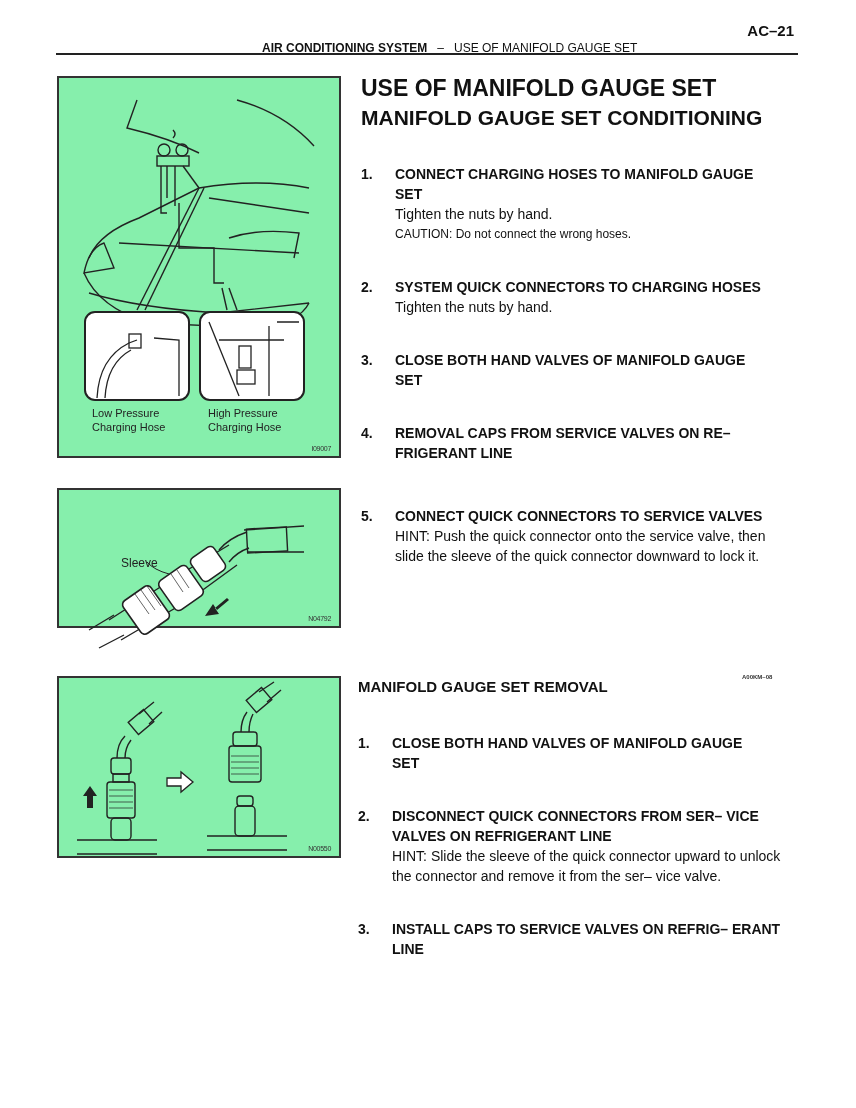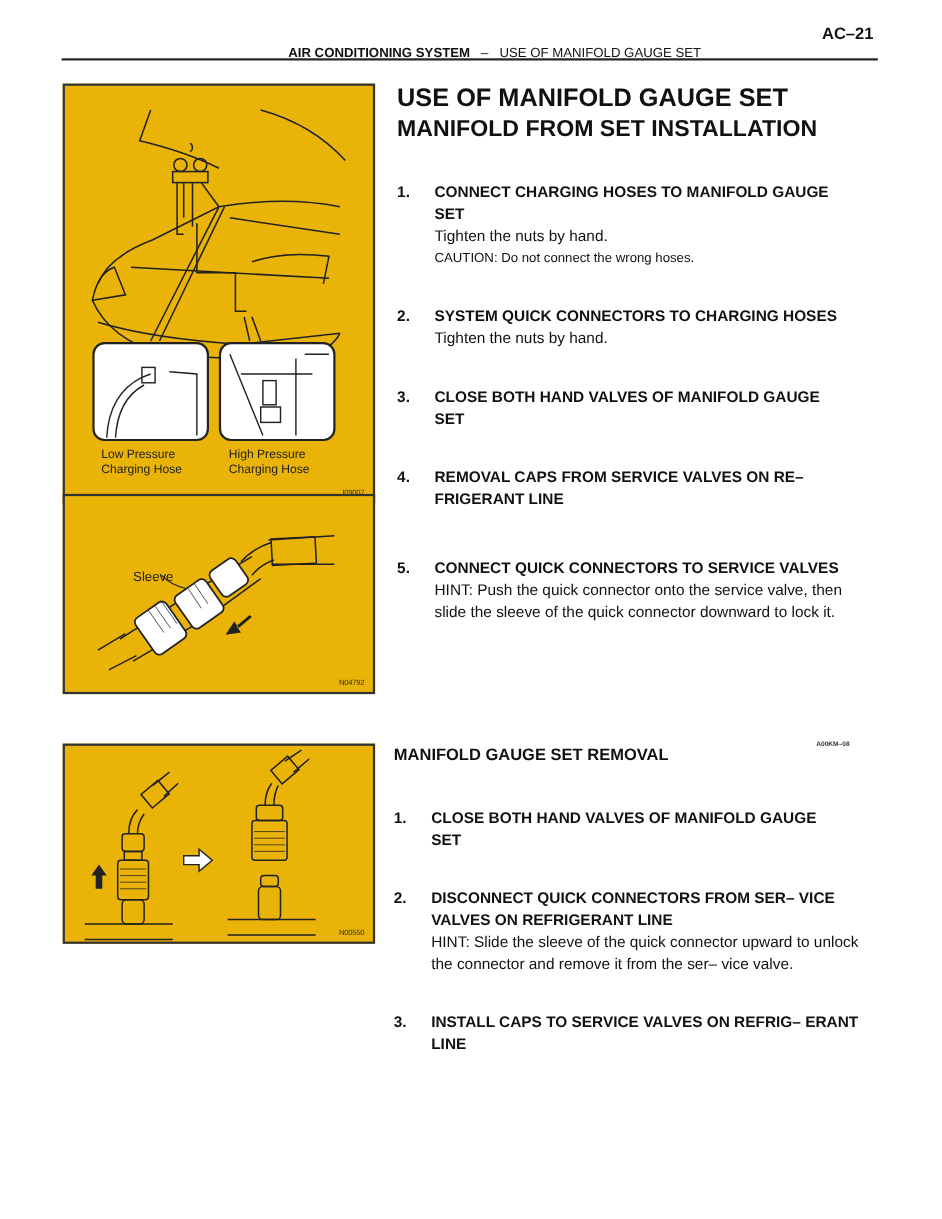--- a/index.html
+++ b/index.html
@@ -3,21 +3,21 @@
 <meta charset="utf-8">
 <style>
   html, body { margin:0; padding:0; background:#ffffff; }
   body { width:856px; height:1108px; position:relative; overflow:hidden; font-family:"Liberation Sans", sans-serif; color:#111; }
   .page-num { position:absolute; right:62px; top:22px; font-weight:bold; font-size:15px; }
   .running-header { position:absolute; left:262px; top:41px; font-size:12px; }
   .running-header .sect { font-weight:bold; }
   .running-header .sep { margin:0 10px; }
   .header-rule { position:absolute; left:56px; top:53px; width:742px; height:2px; background:#222; }
 
-  .figure { position:absolute; border:2px solid #333; background:#eab308; box-sizing:border-box; }
+  .figure { position:absolute; border:2px solid #333; background:#86efac; box-sizing:border-box; }
   .figure svg { position:absolute; left:0; top:0; }
   .fig-code { position:absolute; right:8px; bottom:4px; font-size:7px; font-family:"Liberation Sans", sans-serif; color:#333; letter-spacing:-0.3px; }
   .fig-label { position:absolute; font-size:11px; line-height:14px; color:#222; }
 
   .text-col { position:absolute; left:361px; width:440px; }
   .h1 { font-weight:bold; font-size:23px; line-height:28px; margin:0; }
   .h2 { font-weight:bold; font-size:21px; line-height:26px; margin:0; }
   .step { position:relative; padding-left:34px; }
   .step .num { position:absolute; left:0; top:0; font-weight:bold; font-size:14px; line-height:20px; }
   .step .title { font-weight:bold; font-size:14px; line-height:20px;margin-top:33px; }
@@ -81,21 +81,21 @@
       <path d="M210 248 L210 318 M218 244 L240 244"></path>
     </g>
   </svg>
   <div class="fig-label" style="left:33px; top:328px; white-space:pre-line;">Low Pressure
 Charging Hose</div>
   <div class="fig-label" style="left:149px; top:328px; white-space:pre-line;">High Pressure
 Charging Hose</div>
   <div class="fig-code">I09007</div>
 </div>
 
-<div class="figure" style="left:57px; top:449px; width:284px; height:182px;">
+<div class="figure" style="left:57px; top:488px; width:284px; height:140px;">
   <svg width="280" height="178" viewBox="0 0 280 178">
     <g fill="none" stroke="#222" stroke-width="1.4">
       <path d="M185 40 L245 36 M188 62 L245 62"></path>
       <rect x="188" y="38" width="40" height="24" transform="rotate(-3 208 50)"></rect>
       <path d="M188 42 Q170 48 160 60 M190 58 Q178 62 170 72"></path>
       <path d="M50 130 L120 85 L170 55"></path>
       <path d="M62 150 L130 110 L178 75"></path>
       <path d="M30 140 L55 125 M40 158 L65 145"></path>
     </g>
     <g fill="#fff" stroke="#222" stroke-width="1.6">
@@ -141,21 +141,21 @@
       <path d="M172 78 l28 0 M172 84 l28 0 M172 90 l28 0 M172 96 l28 0"></path>
     </g>
     <path d="M28 130 L28 118 L24 118 L31 108 L38 118 L34 118 L34 130 Z" fill="#222"></path>
     <path d="M108 100 L122 100 L122 94 L134 104 L122 114 L122 108 L108 108 Z" fill="#fff" stroke="#222" stroke-width="1.3"></path>
   </svg>
   <div class="fig-code">N00550</div>
 </div>
 
 <div class="text-col" style="top:74px;">
   <h1 class="h1">USE OF MANIFOLD GAUGE SET</h1>
-  <h2 class="h2" style="margin-top:3px;">MANIFOLD FROM SET INSTALLATION</h2>
+  <h2 class="h2" style="margin-top:3px;">MANIFOLD GAUGE SET CONDITIONING</h2>
   <div style="margin-top:2px;">
     <div class="step" style="width:380px;">
       <span class="num">1.</span>
       <div class="title">CONNECT CHARGING HOSES TO MANIFOLD GAUGE SET</div>
       <div class="body">Tighten the nuts by hand.</div>
       <div class="caution">CAUTION: Do not connect the wrong hoses.</div>
     </div>
     <div class="step" style="width:400px;">
       <span class="num">2.</span>
       <div class="title">SYSTEM QUICK CONNECTORS TO CHARGING HOSES</div>

